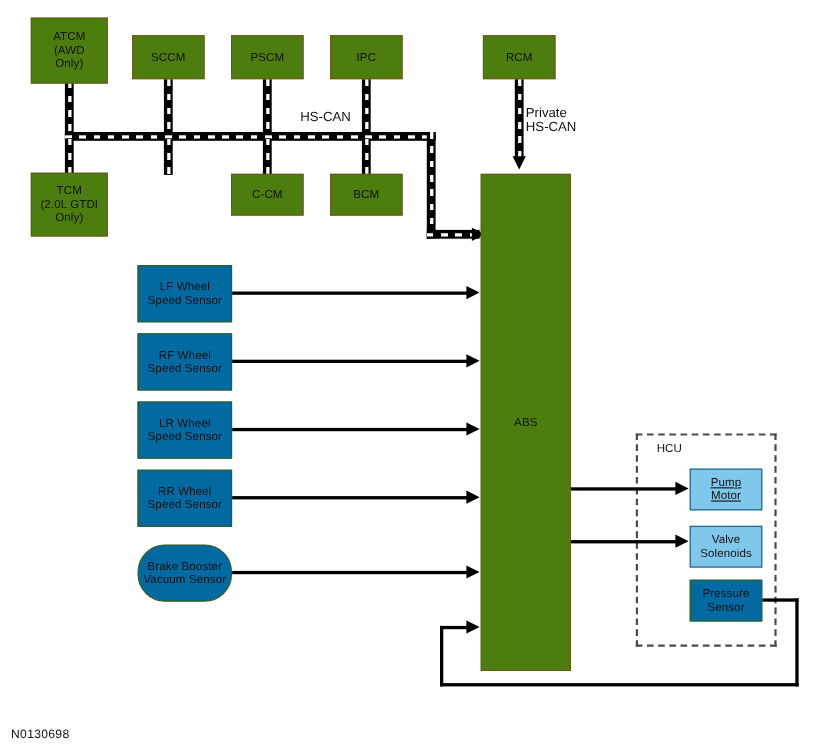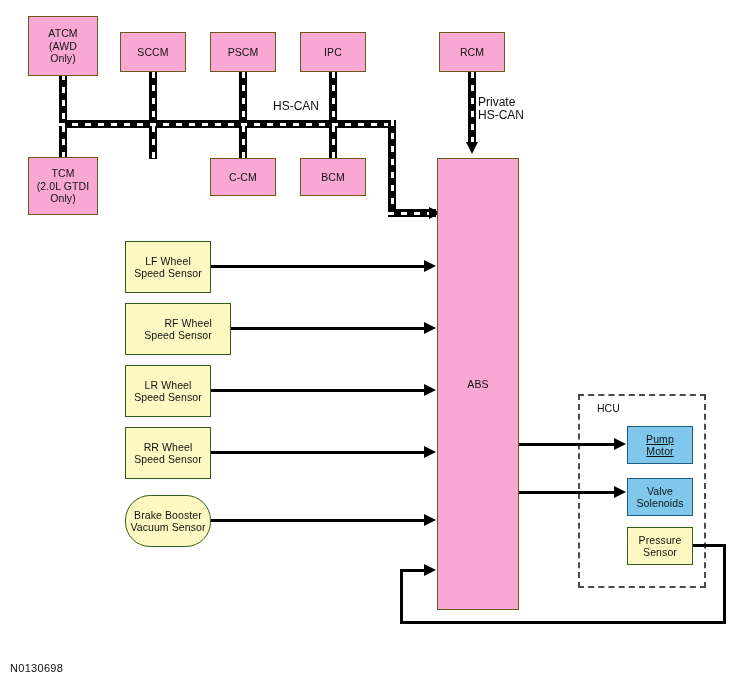--- a/index.html
+++ b/index.html
@@ -28,22 +28,22 @@
     align-items: center;
     justify-content: center;
     text-align: center;
     font-size: 10.5px;
     line-height: 12.5px;
     color: #111111;
     letter-spacing: 0.1px;
     z-index: 6;
     padding: 1px;
   }
-  .node.module   { background: #f9a8d4; border-color: #6b5a17; }
-  .node.sensor   { background: #fef9c3; border-color: #2f5f1b; }
+  .node.module   { background: #4d7c0f; border-color: #6b5a17; }
+  .node.sensor   { background: #0369a1; border-color: #2f5f1b; }
   .node.actuator { background: #7fc8ec; border-color: #1d5d80; }
   .node .label { white-space: pre-line; }
 
   
   .bus {
     position: absolute;
     background: #000000;
     z-index: 4;
   }
   .bus-h {
@@ -189,21 +189,21 @@
   </div>
 
   <div class="node module" style="left:437px; top:158px; width:82px; height:452px;">
     <span class="label">ABS</span>
   </div>
 
   <div class="node sensor" style="left:125px; top:241px; width:86px; height:52px;">
     <span class="label">LF Wheel
 Speed Sensor</span>
   </div>
-  <div class="node sensor" style="left:125px; top:303px; width:106px; height:52px;text-align:right;">
+  <div class="node sensor" style="left:125px; top:303px; width:86px; height:52px;">
     <span class="label">RF Wheel
 Speed Sensor</span>
   </div>
   <div class="node sensor" style="left:125px; top:365px; width:86px; height:52px;">
     <span class="label">LR Wheel
 Speed Sensor</span>
   </div>
   <div class="node sensor" style="left:125px; top:427px; width:86px; height:52px;">
     <span class="label">RR Wheel
 Speed Sensor</span>

